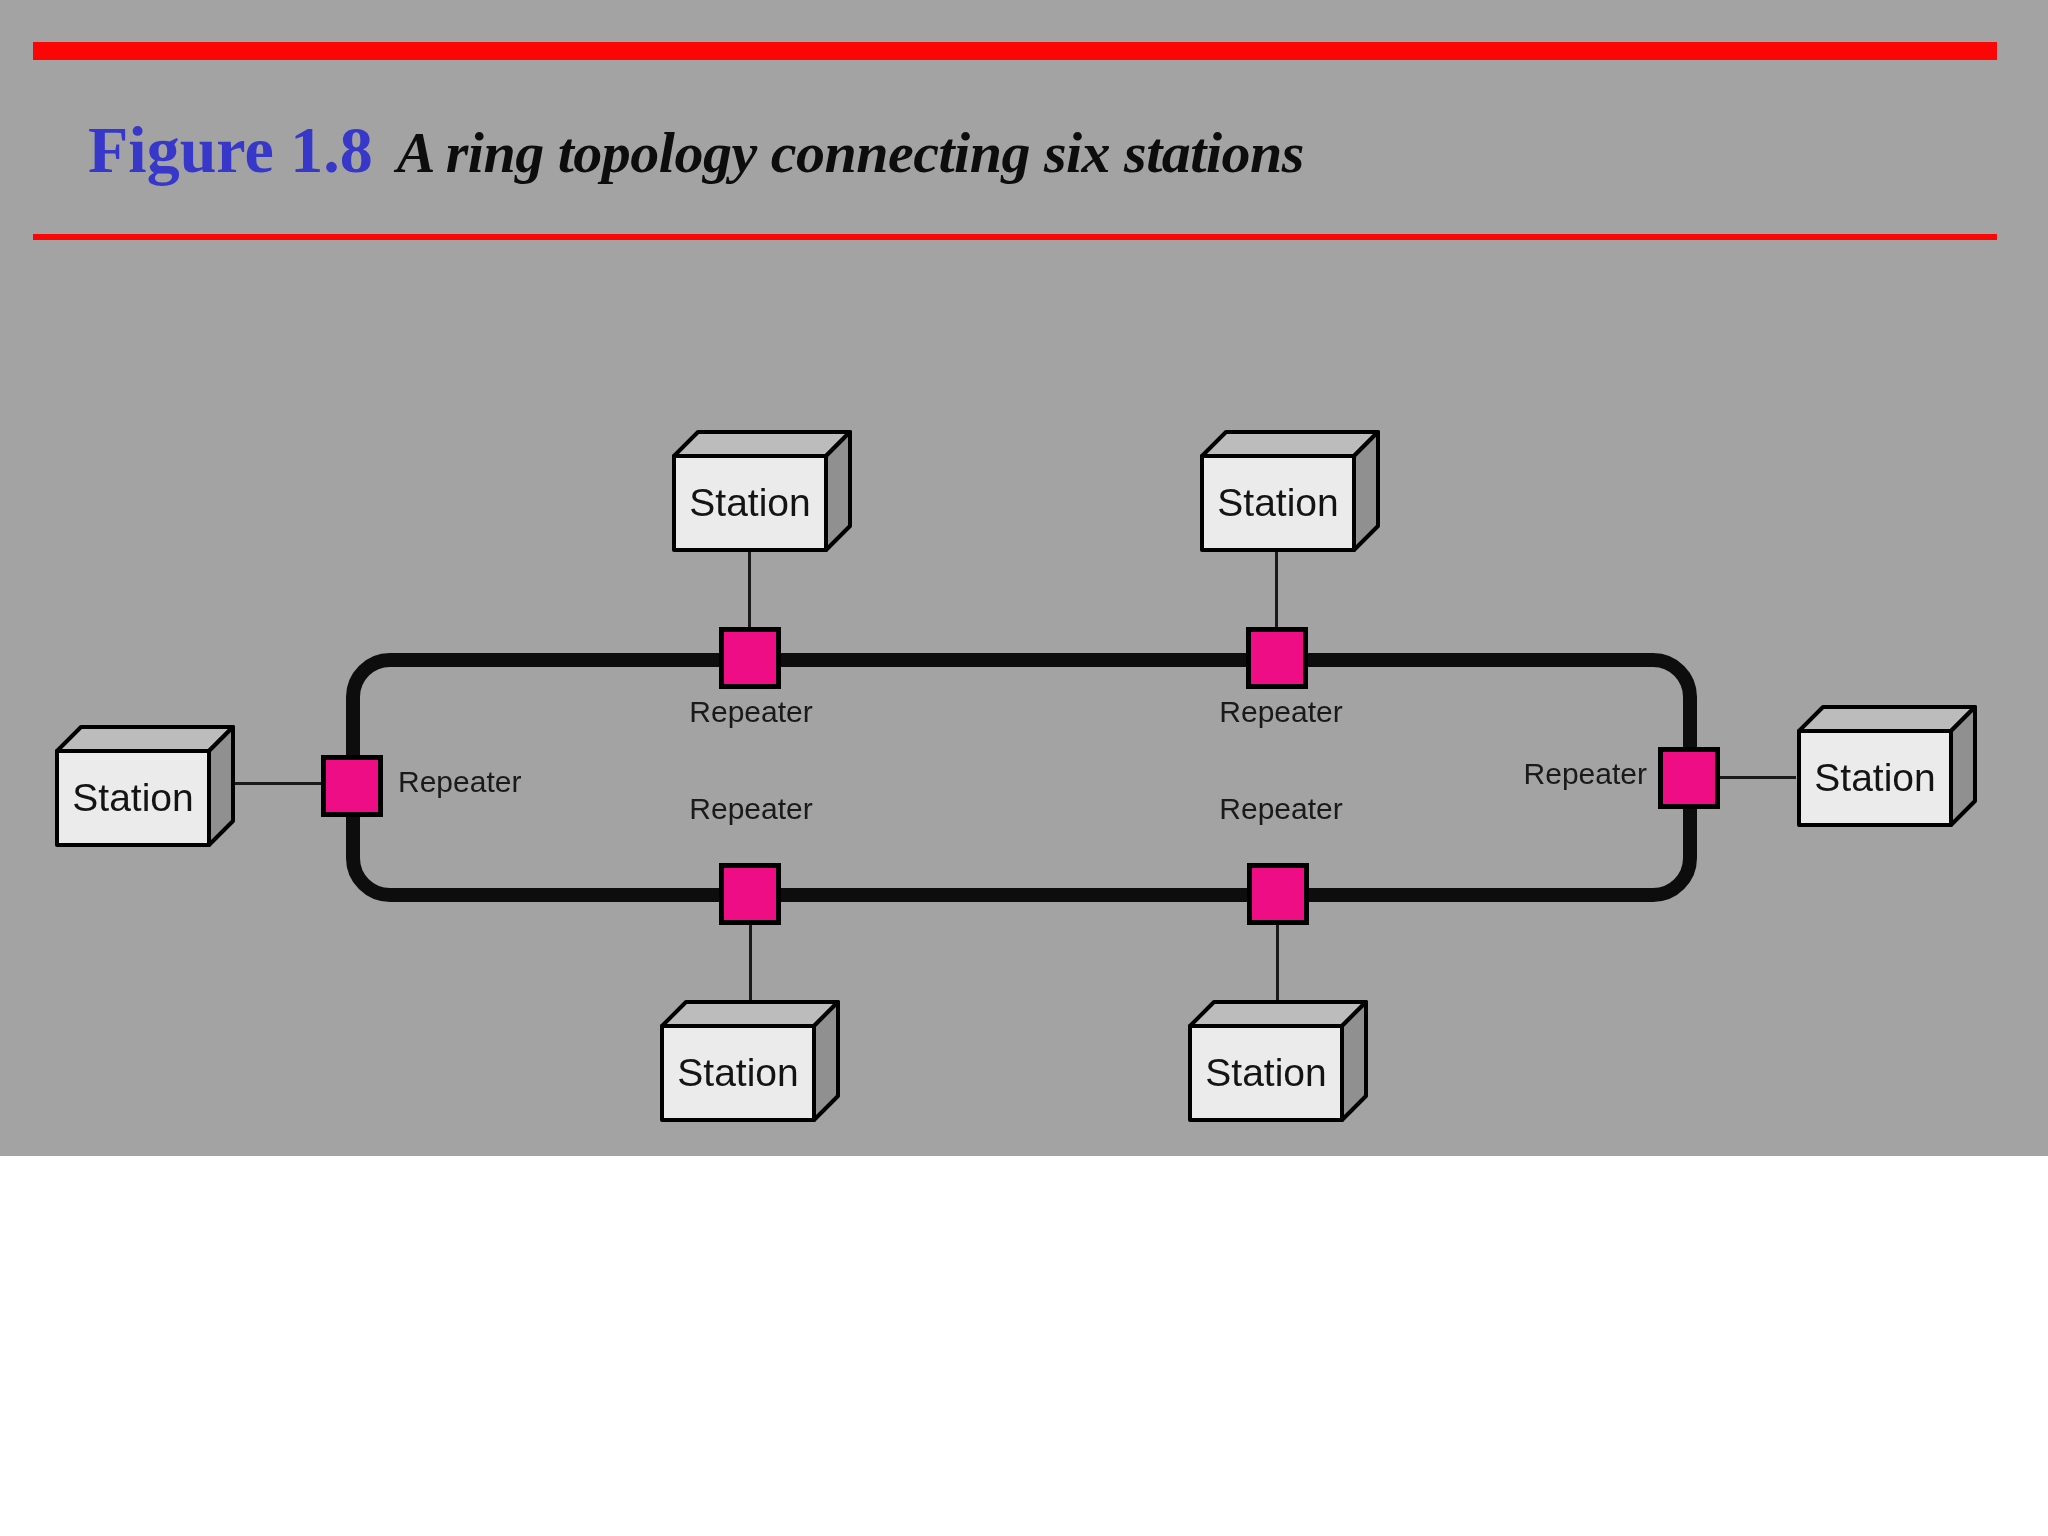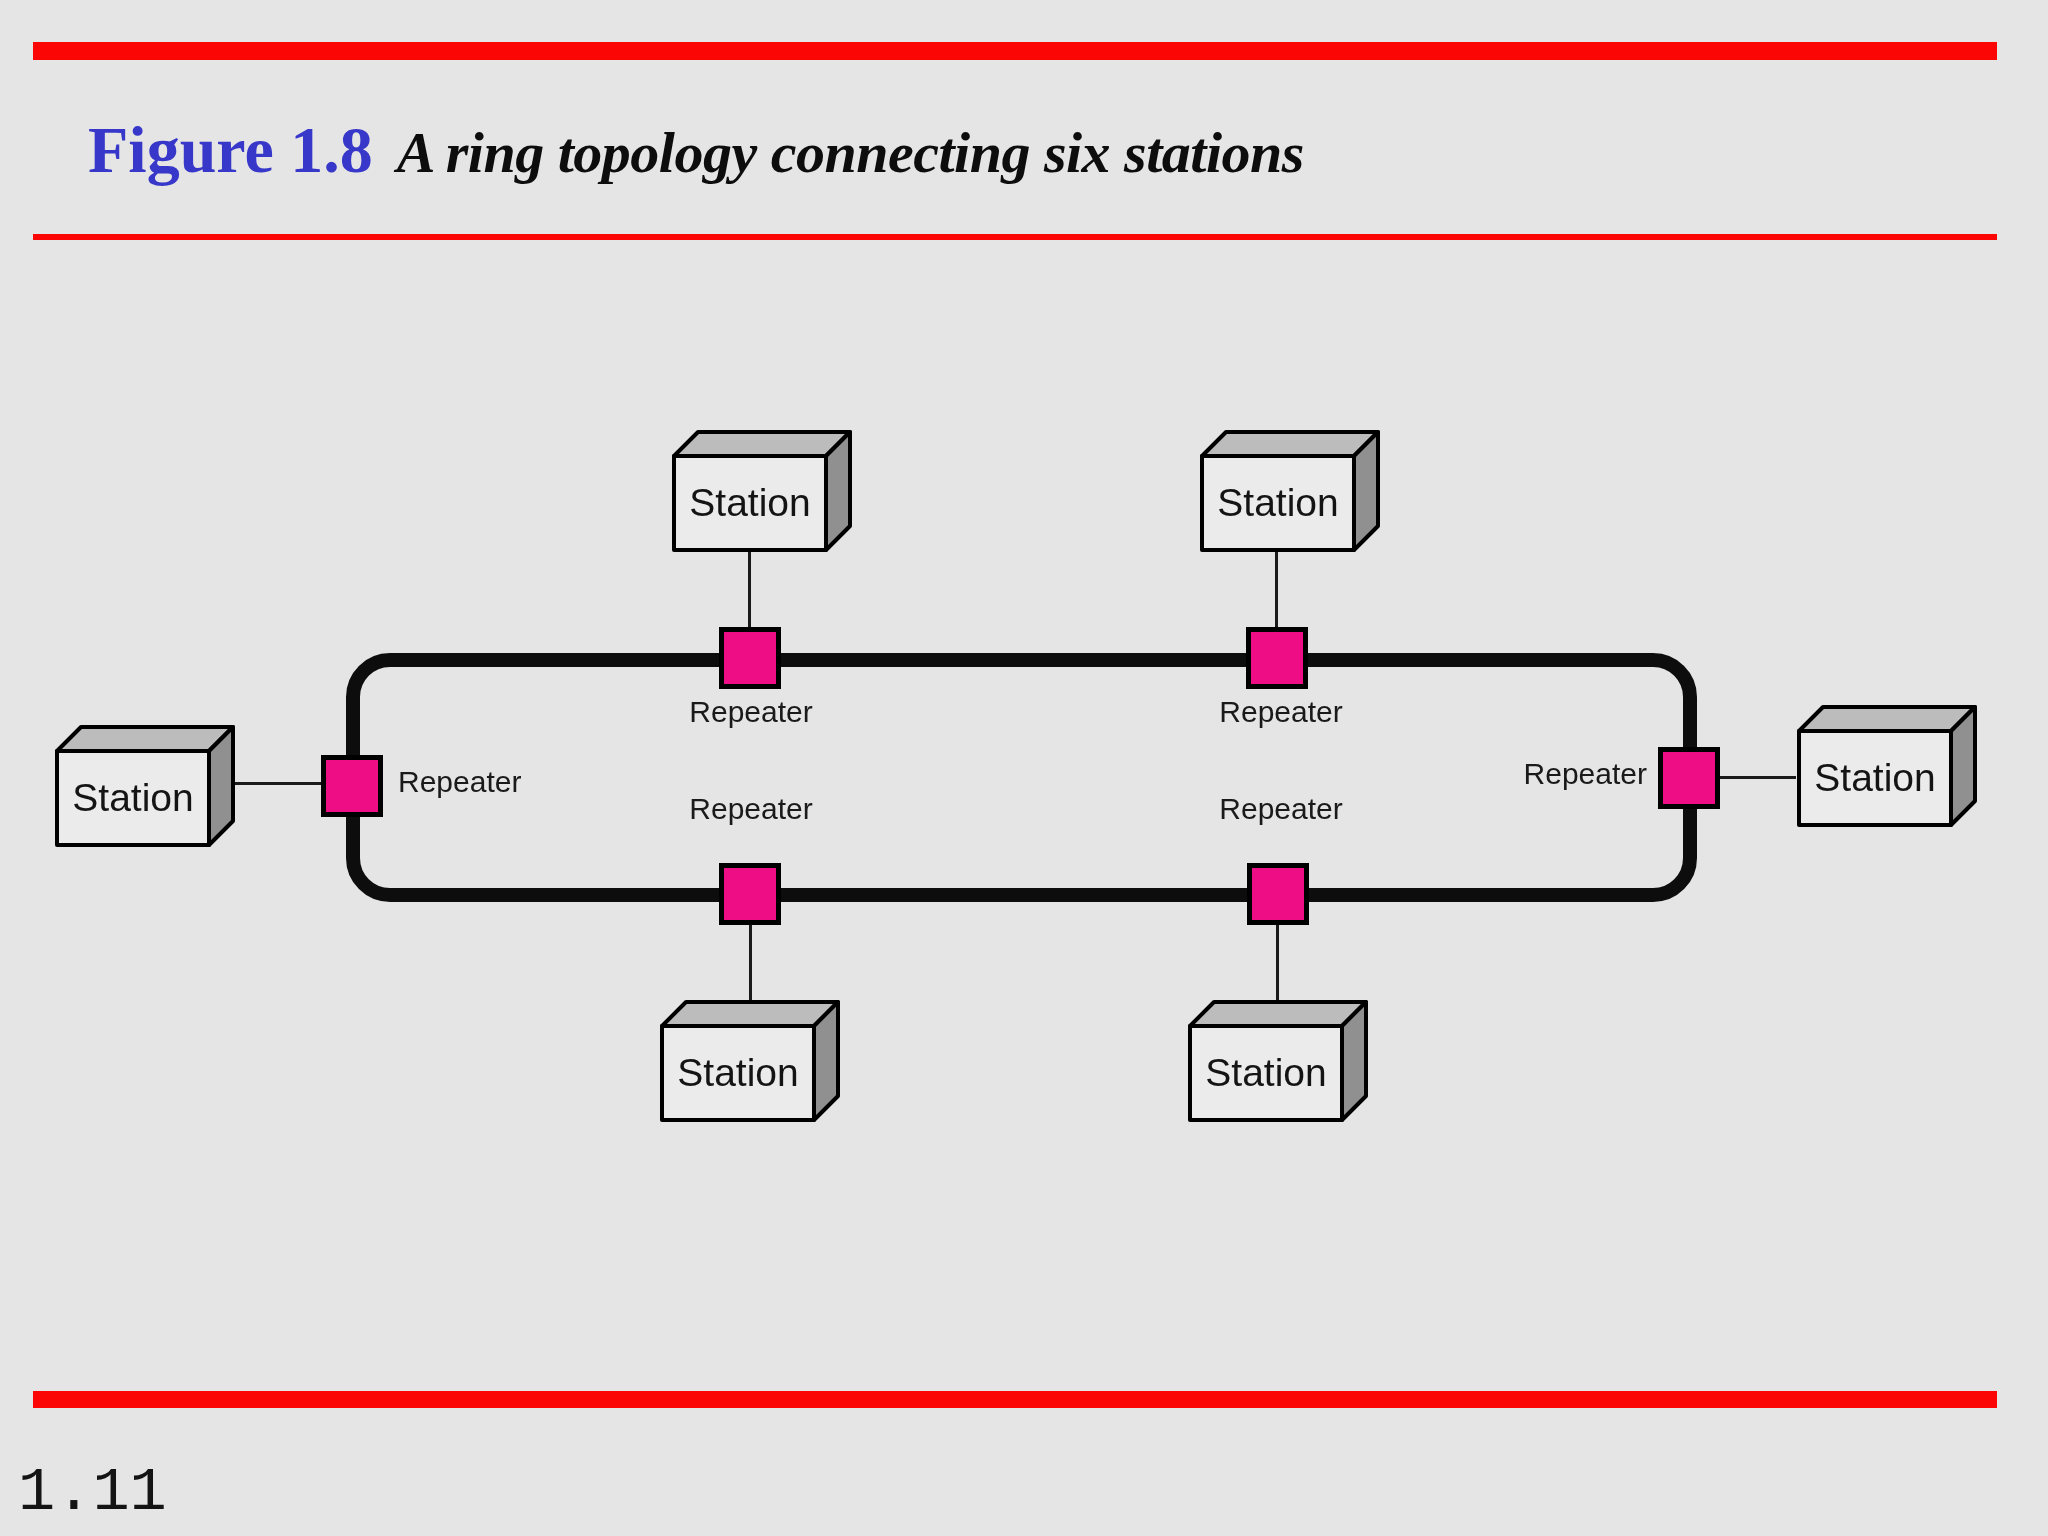--- a/index.html
+++ b/index.html
@@ -1,17 +1,17 @@
 <!DOCTYPE html>
 <html style="--accent-red: #fb0505; --title-blue: #3737c9; --repeater-pink: #ee0d84; --ring-black: #0d0d0d; --box-front-gray: #ebebeb; --box-top-gray: #bcbcbc; --box-side-gray: #909090;"><head>
 <meta charset="utf-8">
 <style>
   html,body{margin:0;padding:0;background:#ffffff;}
   .slide{
-    position:relative;width:2048px;height:1536px;background:#e5e5e5;overflow:hidden;
+    position:relative;width:2048px;height:1156px;background:#a3a3a3;overflow:hidden;
     font-family:"Liberation Sans",sans-serif;
   }
   
   .bar{position:absolute;left:33px;width:1964px;background:var(--accent-red,#fb0505);}
   .bar-top{top:42px;height:18px;}
   .title-underline{top:234px;height:6px;}
   .bar-bottom{top:1391px;height:17px;}
 
   
   .title-row{position:absolute;left:88px;top:112px;display:flex;align-items:baseline;white-space:nowrap;}

